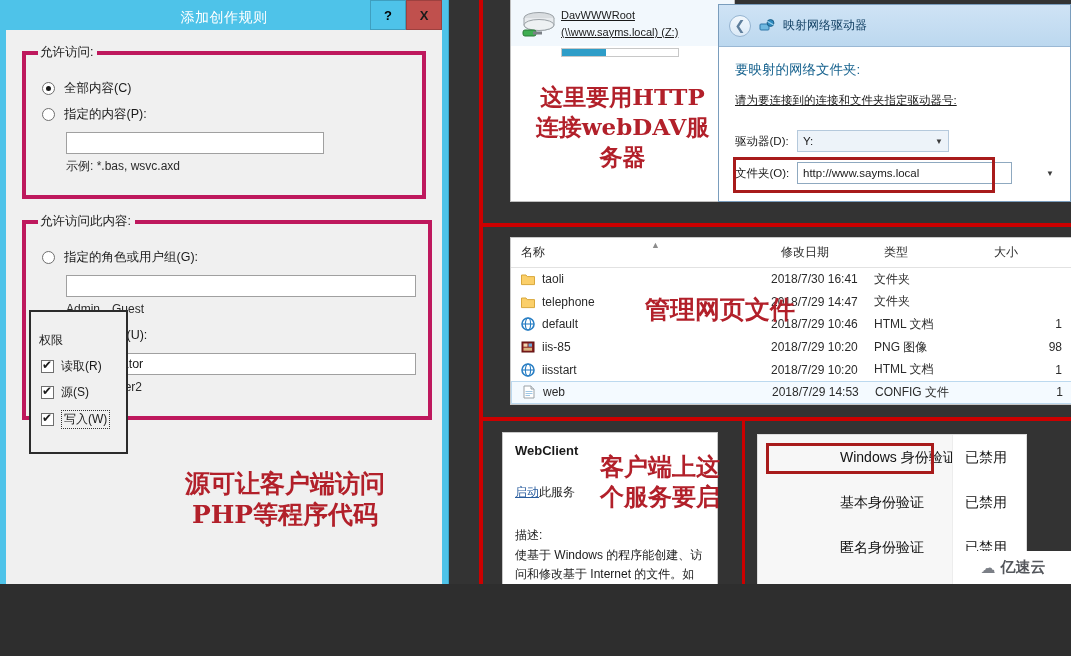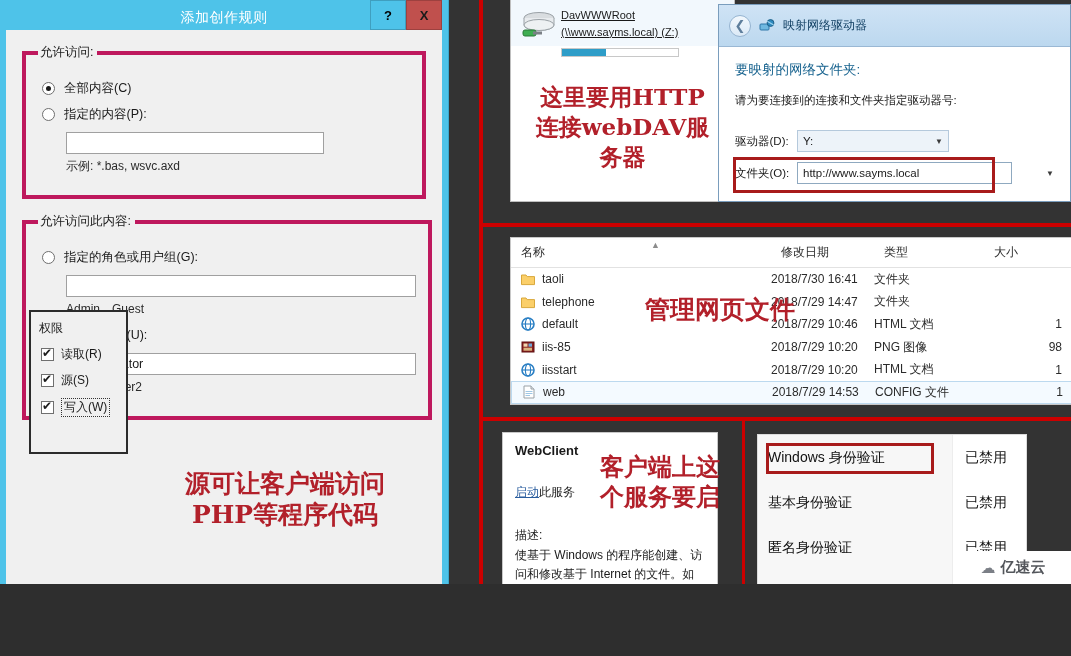--- a/index.html
+++ b/index.html
@@ -77,21 +77,21 @@
   }
   .txtbox.wide { width: 350px; }
   .hint { font-size:12px; color:#2b2b2b; margin: 2px 0 6px 28px; }
 
   
   .perm-box {
     position:absolute; left: 23px; top: 280px;
     width: 99px; height: 144px;
     border: 2px solid #2b2b2b;
     background: #f0f0f0;
-    padding: 8px 8px;
+    padding: 20px 8px;
     z-index: 5;
   }
   .perm-title { font-size: 12px; color:#1a1a1a; margin-bottom: 6px; }
   .chk-row { display:flex; align-items:center; margin: 9px 0 0 2px; }
   .chk {
     width:13px; height:13px; border:1px solid #6f6f6f; background:#fff;
     margin-right:7px; position:relative; flex:none;
   }
   .chk.on::after {
     content:"✔"; position:absolute; left:0px; top:-3px;
@@ -151,21 +151,21 @@
     border:1px solid #96b4d0; background:linear-gradient(#f2f8fd,#dbe9f6);
     display:flex; align-items:center; justify-content:center;
     font-size: 13px; color:#5e7e9c; flex:none;
   }
   .map-ico {
     width:16px;height:16px;flex:none;position:relative;
   }
   .map-head-title { font-size:12px; color:#0b3a5e; }
   .map-body { padding: 14px 16px; position:relative; }
   .map-h1 { color:#18638f; font-size:13.5px; margin-bottom:14px; }
-  .map-p { color:#1a1a1a; font-size:11.5px; margin-bottom: 22px; }
+  .map-p { color:#1a1a1a; font-size:11.5px; margin-bottom: 22px; text-decoration: underline; }
   .fld-row { display:flex; align-items:center; margin-bottom: 10px; }
   .fld-lbl { font-size:11.5px; color:#1a1a1a; width: 62px; flex:none; }
   .combo {
     height: 22px; background:#edf3f9; border:1px solid #b5c9dc;
     display:flex; align-items:center; justify-content:space-between;
     padding: 0 5px; font-size: 11.5px; color:#1a1a1a;
   }
   .combo.drive { width: 152px; }
   .combo.folder {
     width: 253px; background:#ffffff; border:1px solid #8fa9c0;
@@ -221,21 +221,21 @@
     color:#b2202a; font-size: 24px; font-weight:bold; text-align:center;
     line-height: 1.25; z-index: 6;
     font-family:"DejaVu Serif","Liberation Serif",serif;
   }
 
   
   .authpanel {
     position:absolute; left: 757px; top: 434px; width: 270px; height: 180px;
     background:#f7f7f7; border:1px solid #dcdcdc;
   }
-  .auth-row { display:flex; align-items:center; height: 45px; }
+  .auth-row { display:flex; align-items:center; height: 45px; justify-content: flex-end; }
   .auth-name { width: 196px; padding-left: 10px; font-size: 14px; color:#111; }
   .auth-states {
     position:absolute; right: 0; top: 0; width: 74px; height:100%;
     background:#ffffff; border-left: 1px solid #ededed;
   }
   .auth-state-cell {
     height: 45px; display:flex; align-items:center; padding-left: 12px;
     font-size: 14px; color:#111;
   }
   .auth-hl {

